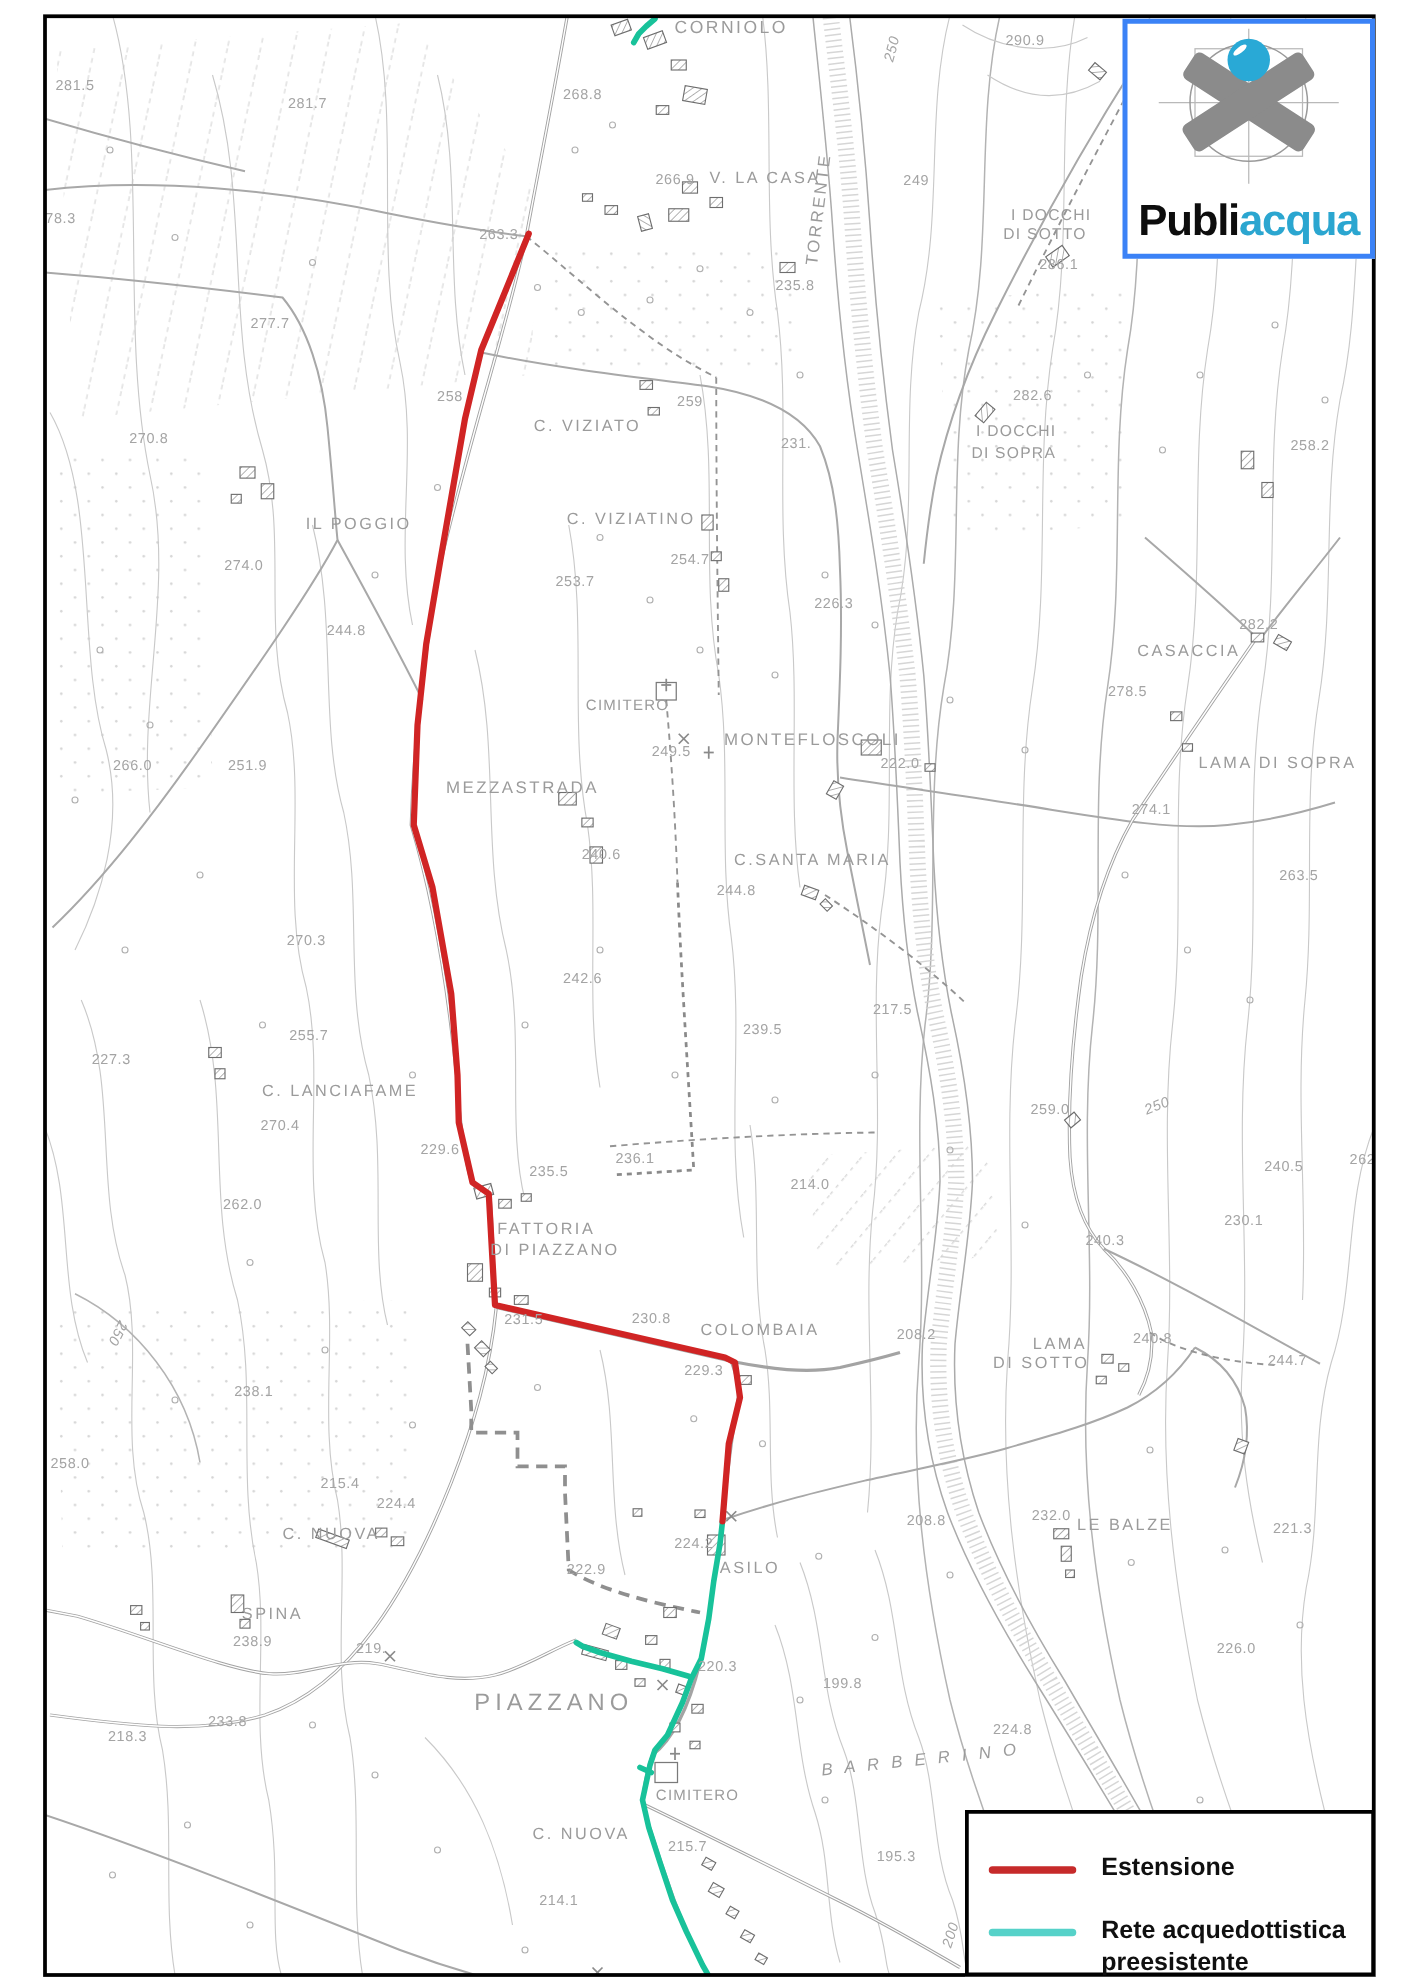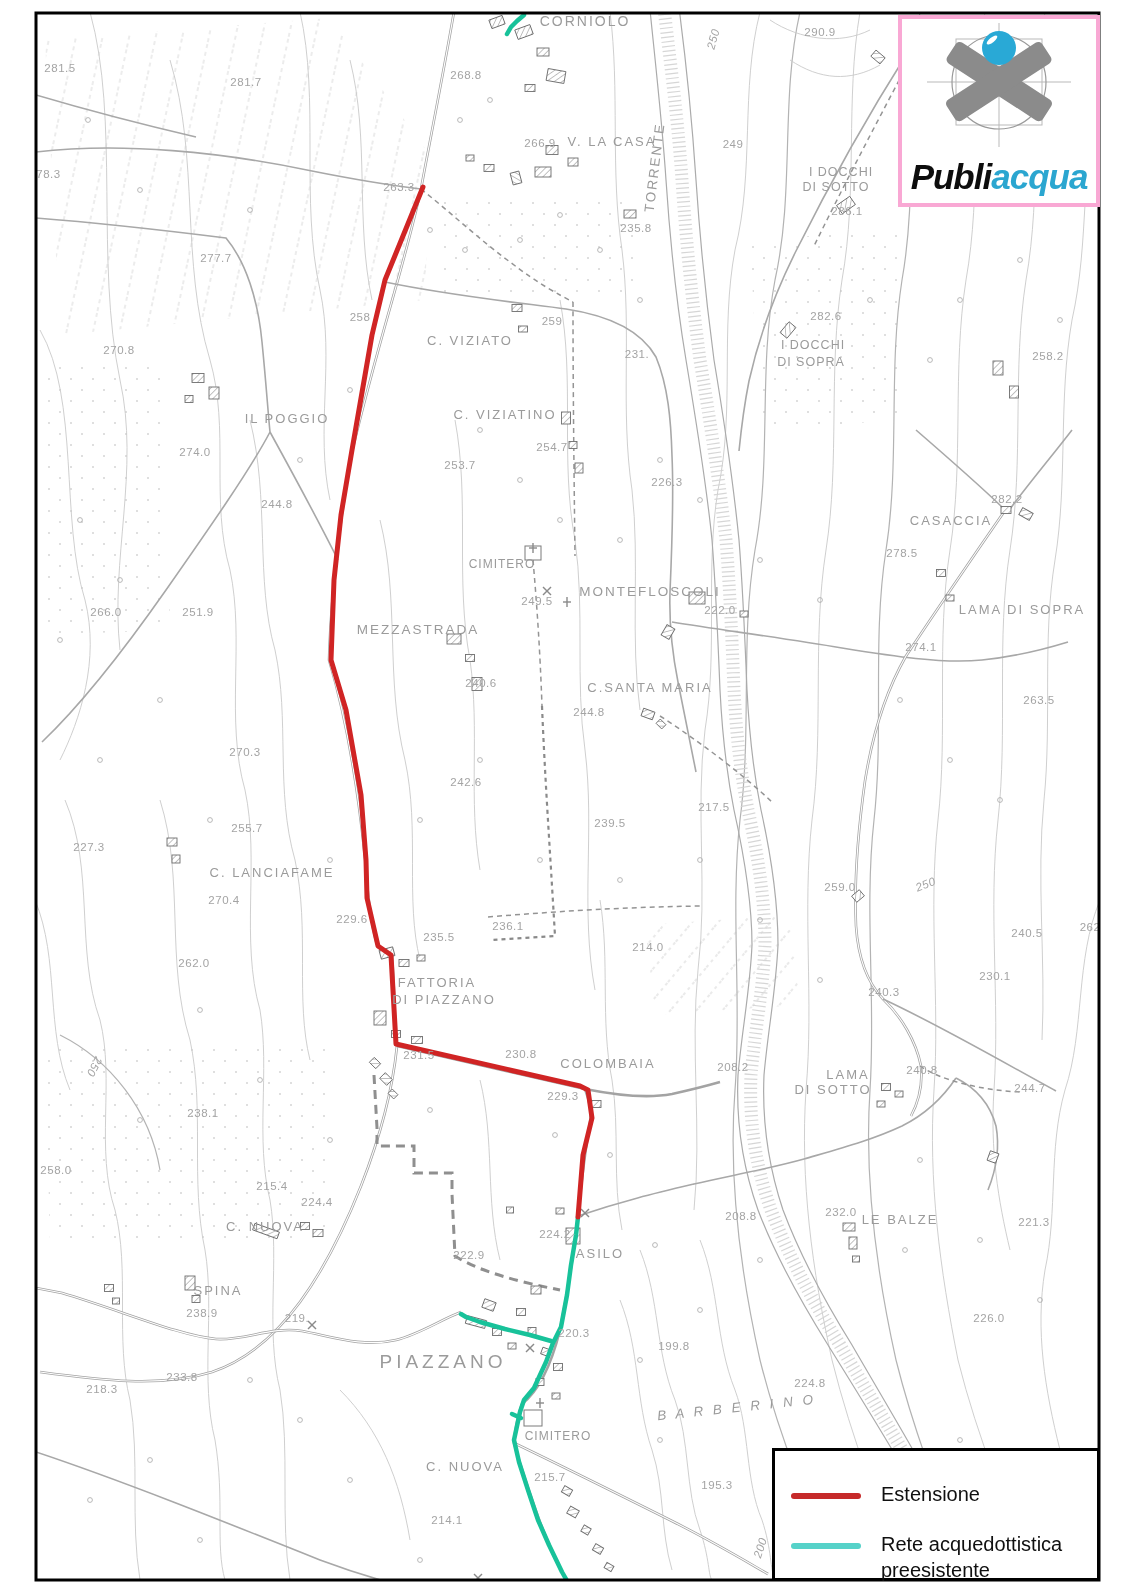--- a/index.html
+++ b/index.html
@@ -13,23 +13,23 @@
   .dsh{fill:none;stroke:#949494;stroke-width:1.5;stroke-dasharray:5 4;}
   .dsh2{fill:none;stroke:#8a8a8a;stroke-width:2.2;stroke-dasharray:4 4;}
   .dshT{fill:none;stroke:#8f8f8f;stroke-width:3;stroke-dasharray:9 6;}
   .bld{stroke:#6e6e6e;stroke-width:0.9;fill:url(#bh);}
   .cem{stroke:#7a7a7a;stroke-width:1;fill:none;}
   .sym{stroke:#b0b0b0;stroke-width:0.9;fill:none;}
   .xmk{stroke:#8a8a8a;stroke-width:1.4;}
   .lbl-n{fill:#a4a4a4;font-size:11.5px;}
   .lbl-p{fill:#9b9b9b;}
   text{font-family:"Liberation Sans",sans-serif;}
-  #logo-box{position:absolute;left:898px;top:15px;width:194px;height:184px;border:4px solid #f9a8d4;background:#fff;font-style:italic;}
+  #logo-box{position:absolute;left:898px;top:15px;width:194px;height:184px;border:4px solid #3b82f6;background:#fff;}
   #logo-text{position:absolute;left:0;bottom:6px;width:100%;text-align:center;font-weight:bold;font-size:35px;letter-spacing:-1px;color:#0d0d0d;}
-  #legend-box{position:absolute;left:772px;top:1448px;width:322px;height:127px;border:3px solid #000;background:#fff;}
+  #legend-box{position:absolute;left:772px;top:1448px;width:322px;height:127px;border:3px solid #000;background:#fff;font-weight:bold;}
   .lg-row{position:absolute;left:0;width:100%;}
   .lg-swatch{position:absolute;left:16px;width:70px;height:6px;border-radius:3px;}
   .lg-label{position:absolute;left:106px;top:-12px;font-size:20px;color:#101010;line-height:26px;width:210px;}
 </style>
 </head>
 <body>
 
 <svg id="map-svg" width="1132" height="1589" viewBox="0 0 1132 1589">
   <defs>
     <clipPath id="mapclip">

